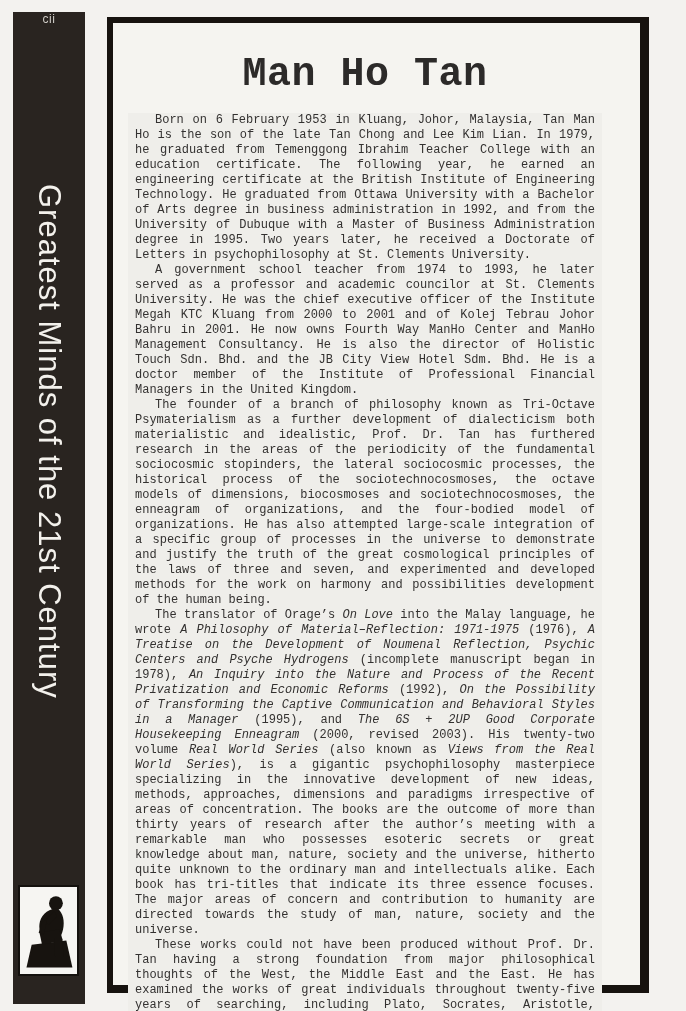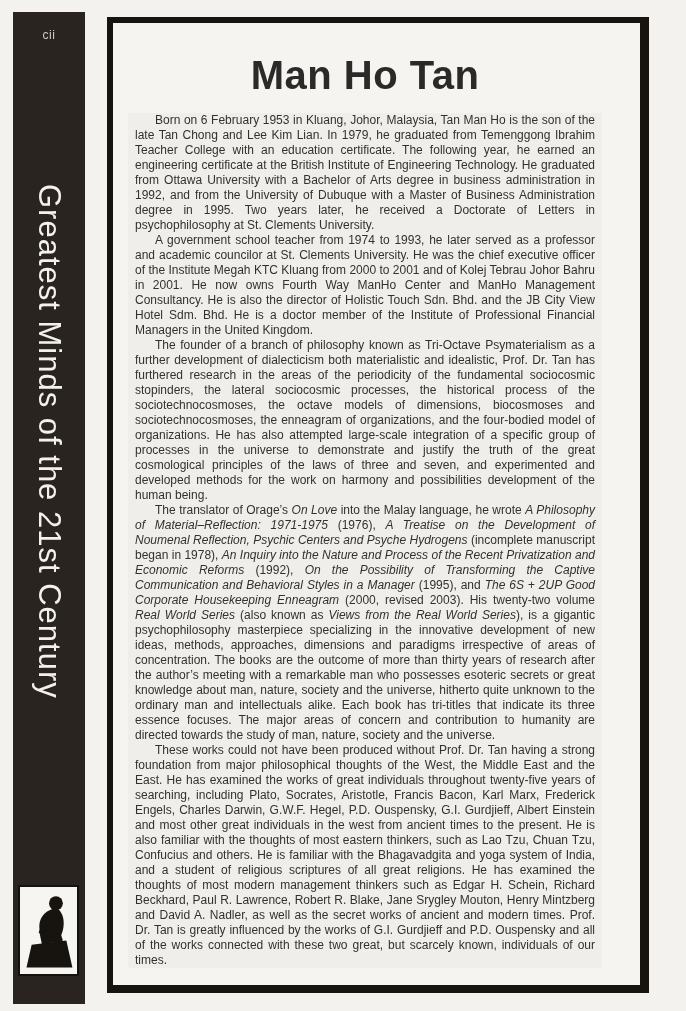--- a/index.html
+++ b/index.html
@@ -22,21 +22,21 @@
 
   
   .sidebar{
     position:absolute;
     left:13px; top:12px;
     width:72px; height:992px;
     background:var(--sidebar-bg);
   }
   .page-num{
     position:absolute;
-    top:16px; left:0; width:100%;
+    top:0; left:0; width:100%;
     text-align:center;
     color:#cfccc6;
     font-size:12px;
     letter-spacing:.5px;
   }
   .spine-title{
     position:absolute;
     top:172px; left:50%;
     transform:translateX(-50%);
     writing-mode:vertical-rl;
@@ -57,20 +57,21 @@
 
   
   .page-frame{
     position:absolute;
     left:107px; top:17px;
     width:542px; height:976px;
     border-style:solid;
     border-color:var(--frame-color);
     border-width:6px 9px 8px 6px;
     background:var(--page-bg);
+    font-family:Liberation Mono, monospace;
   }
   .article{
     position:absolute;
     left:15px; top:0;
     width:474px;
   }
   .article-title{
     margin-top:30px;
     text-align:center;
     font-size:40px;

